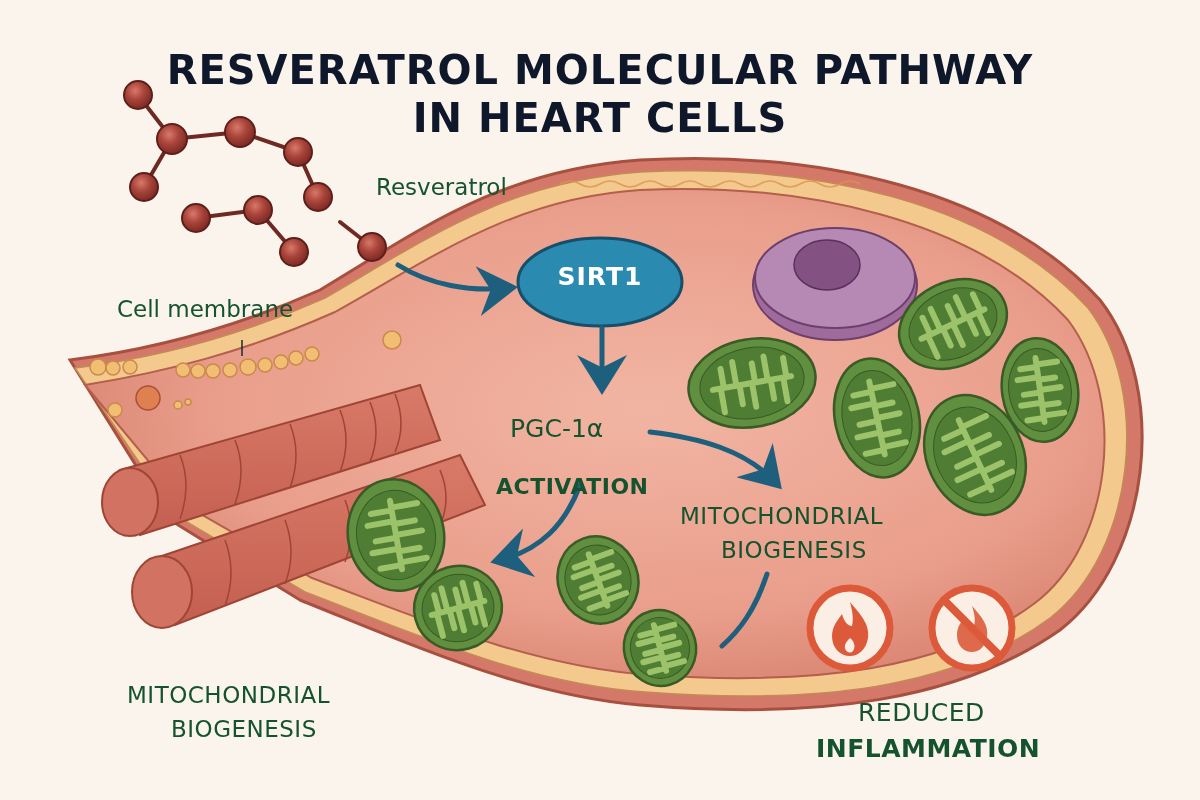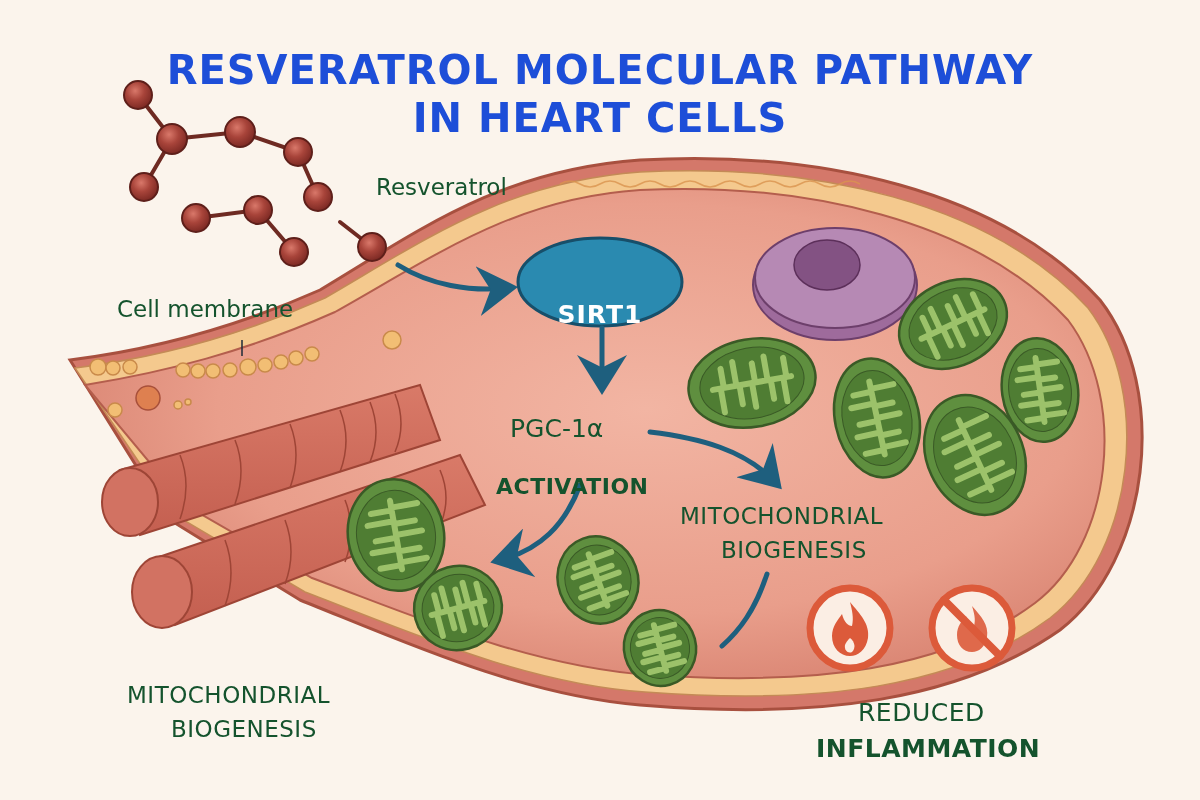--- a/index.html
+++ b/index.html
@@ -5,33 +5,32 @@
   html, body { margin: 0; padding: 0; }
   body {
     width: 1200px; height: 800px; overflow: hidden;
     background: #fbf4ec;
     font-family: "DejaVu Sans", sans-serif;
     position: relative;
   }
   #stage { position: absolute; left: 0; top: 0; width: 1200px; height: 800px; }
   .title {
     position: absolute; left: 0; width: 1200px; text-align: center;
-    color: #1d4ed8; font-family: "DejaVu Sans", sans-serif; font-weight: bold;
+    color: #0f172a; font-family: "DejaVu Sans", sans-serif; font-weight: bold;
     font-size: 40px; letter-spacing: 1px; line-height: 48px;
   }
   .label {
     position: absolute; color: #14532d; font-family: "DejaVu Sans", sans-serif;
     white-space: nowrap;
   }
   .label.caps { font-weight: 500; letter-spacing: 0.5px; }
   .sirt-text {
     position: absolute; left: 520px; top: 262px; width: 160px; text-align: center;
     color: #ffffff; font-weight: bold; font-size: 25px; letter-spacing: 1px;
     font-family: "DejaVu Sans", sans-serif;
-    margin-top: 38px;
   }
 </style>
 </head>
 <body>
 
 <svg id="stage" width="1200" height="800" viewBox="0 0 1200 800" xmlns="http://www.w3.org/2000/svg">
   <defs>
     <radialGradient id="cytoGrad" cx="0.55" cy="0.45" r="0.6">
       <stop offset="0" stop-color="#f2b5a3"></stop>
       <stop offset="0.7" stop-color="#e99e8b"></stop>

